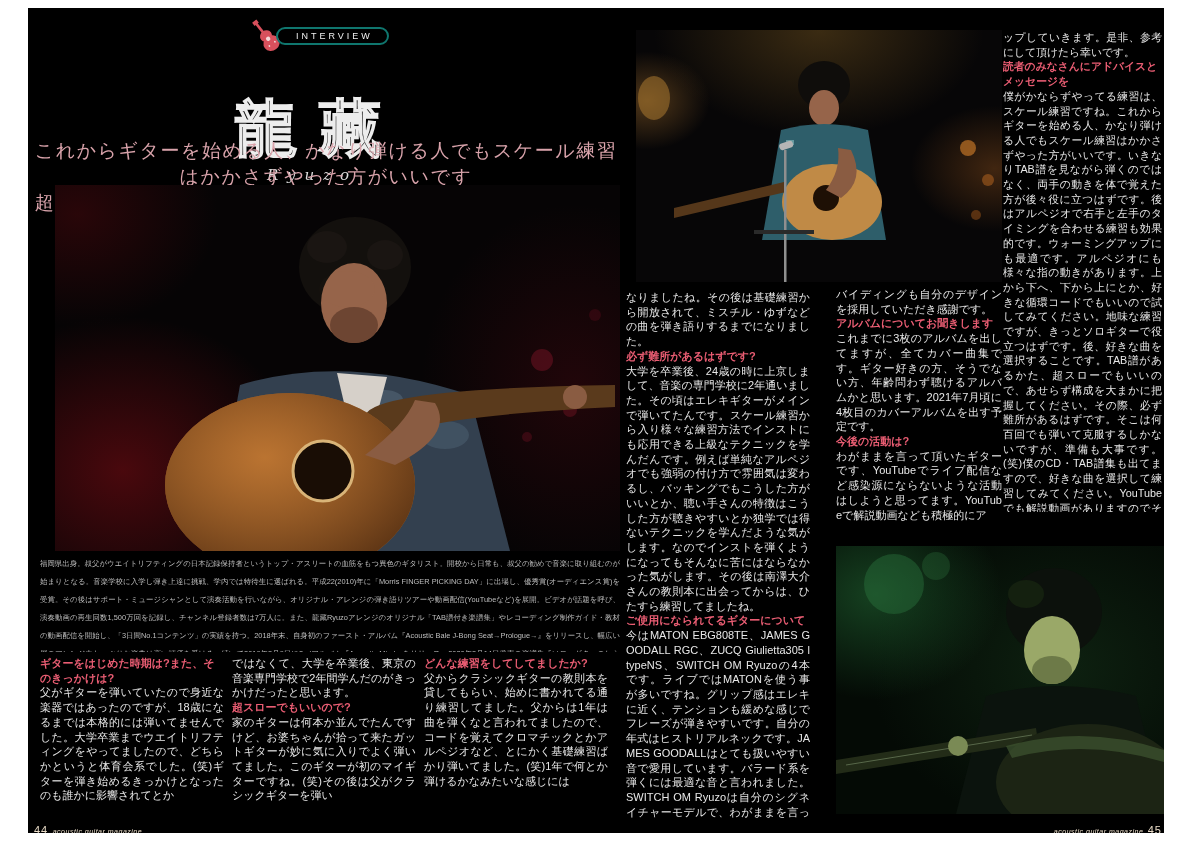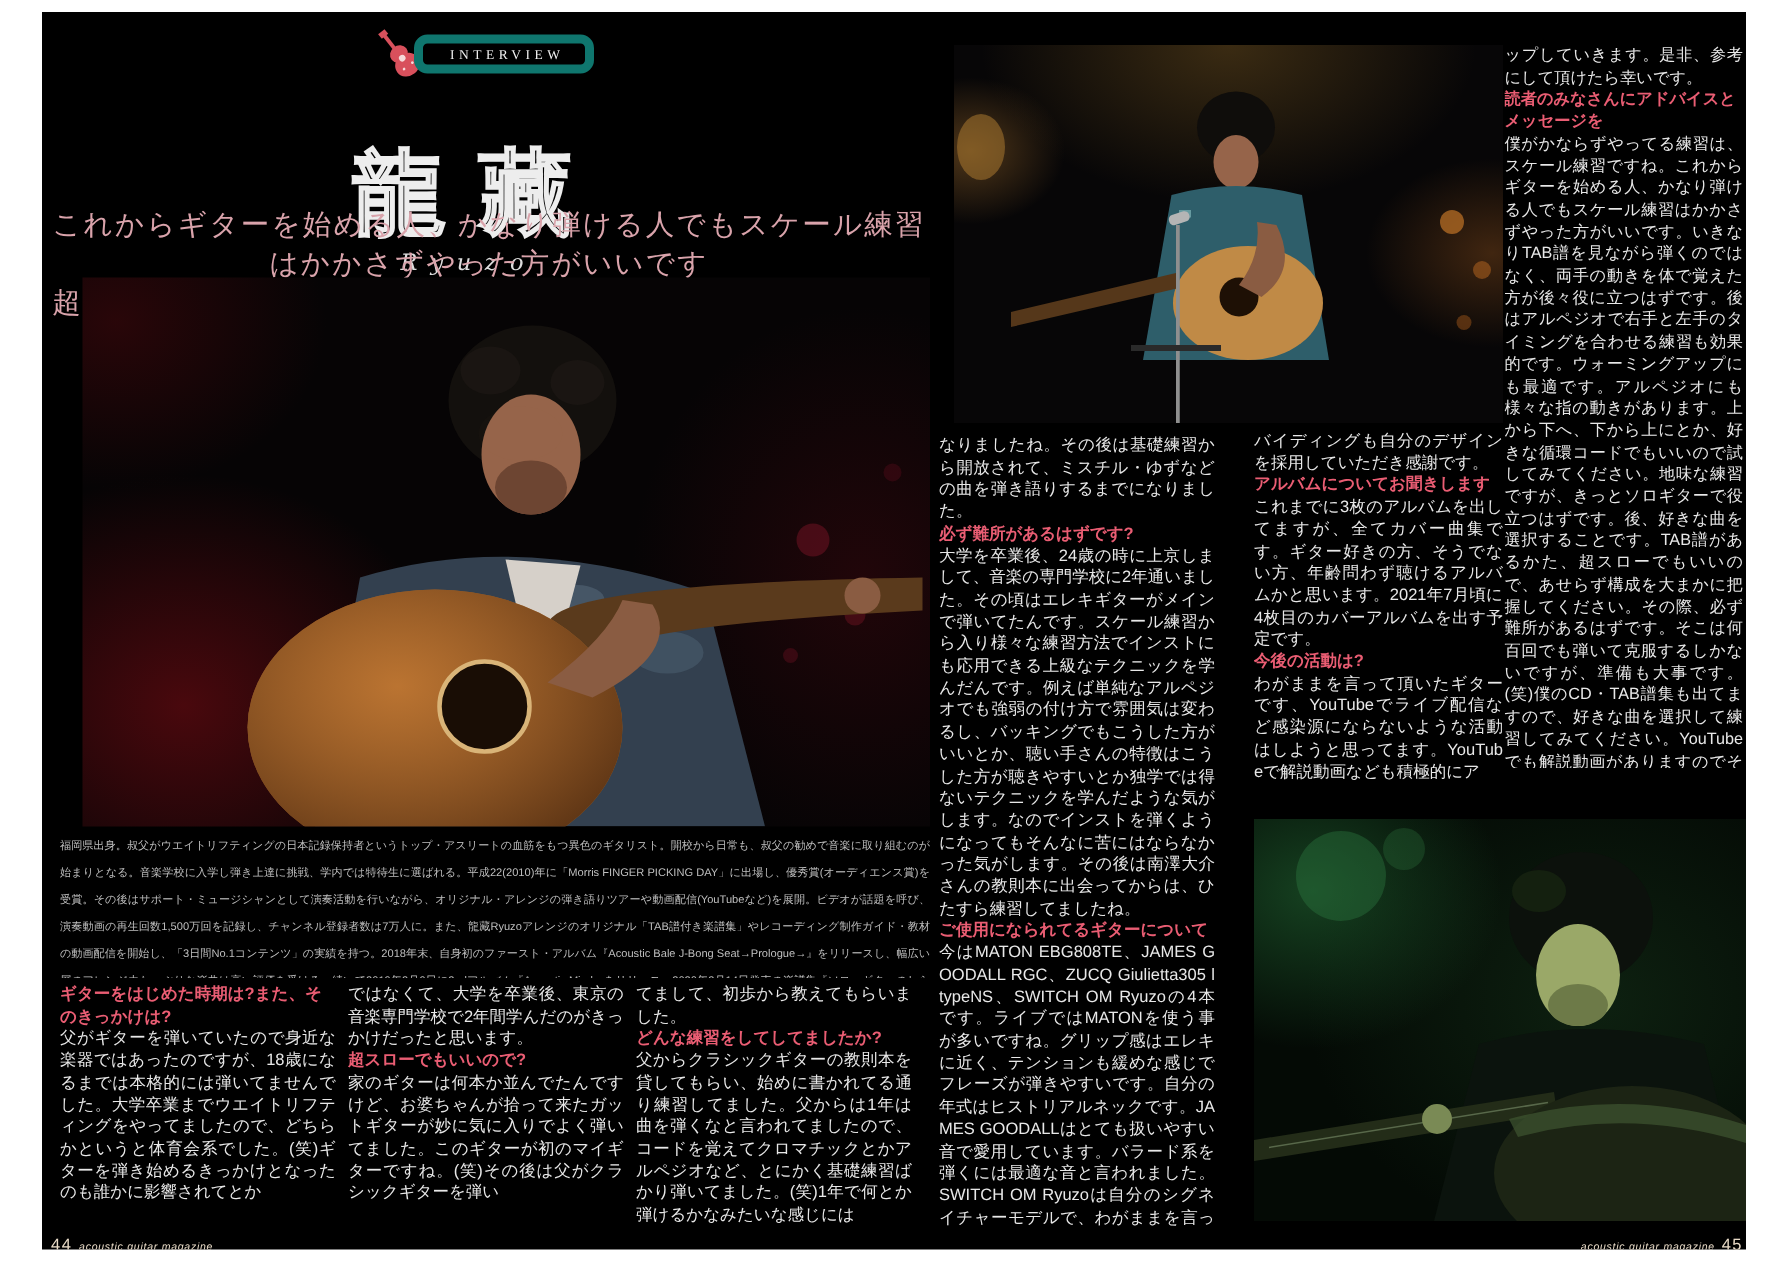--- a/index.html
+++ b/index.html
@@ -7,23 +7,23 @@
     width:1192px;height:842px;background:#ffffff;position:relative;
     font-family:"Liberation Sans",sans-serif;overflow:hidden;
   }
   .spread{
     position:absolute;left:28px;top:8px;width:1136px;height:825px;
     background:#000;overflow:hidden;
   }
   
   .badge{position:absolute;left:218px;top:8px;height:40px;display:flex;align-items:center;}
   .badge-pill{
-    margin-left:-10px;border:6px solid #0f766e;border-radius:9px;
+    margin-left:-10px;border:2px solid #0f766e;border-radius:9px;
     color:#f0f0f0;font-size:9px;letter-spacing:3px;padding:2px 14px 2px 18px;
-    font-family:Liberation Serif, serif;
+    font-family:Liberation Sans, sans-serif;
   }
   .title-block{position:absolute;left:130px;top:40px;width:300px;text-align:center;}
   .title-kanji{
     font-family:"DejaVu Serif",serif;font-size:62px;line-height:66px;
     letter-spacing:22px;padding-left:22px;color:#050505;
     -webkit-text-stroke:1.4px #ededed;text-stroke:1.4px #ededed;font-weight:600;margin-top:48px;
   }
   .title-romaji{
     margin-top:4px;font-family:"DejaVu Serif",serif;font-style:italic;
     font-size:15px;letter-spacing:9px;padding-left:9px;color:#dcdcdc;
@@ -150,21 +150,20 @@
   <div class="col col-1">
       <div class="seg-q">ギターをはじめた時期は?また、そのきっかけは?</div>
       <div class="seg-a">父がギターを弾いていたので身近な楽器ではあったのですが、18歳になるまでは本格的には弾いてませんでした。大学卒業までウエイトリフティングをやってましたので、どちらかというと体育会系でした。(笑)ギターを弾き始めるきっかけとなったのも誰かに影響されてとか</div>
     </div>
   <div class="col col-2">
       <div class="seg-a">ではなくて、大学を卒業後、東京の音楽専門学校で2年間学んだのがきっかけだったと思います。</div>
       <div class="seg-q">超スローでもいいので?</div>
       <div class="seg-a">家のギターは何本か並んでたんですけど、お婆ちゃんが拾って来たガットギターが妙に気に入りでよく弾いてました。このギターが初のマイギターですね。(笑)その後は父がクラシックギターを弾い</div>
     </div>
   <div class="col col-3">
-      <div class="seg-a">てまして、初歩から教えてもらいました。</div>
       <div class="seg-q">どんな練習をしてしてましたか?</div>
       <div class="seg-a">父からクラシックギターの教則本を貸してもらい、始めに書かれてる通り練習してました。父からは1年は曲を弾くなと言われてましたので、コードを覚えてクロマチックとかアルペジオなど、とにかく基礎練習ばかり弾いてました。(笑)1年で何とか弾けるかなみたいな感じには</div>
     </div>
   <div class="col col-4">
       <div class="seg-a">なりましたね。その後は基礎練習から開放されて、ミスチル・ゆずなどの曲を弾き語りするまでになりました。</div>
       <div class="seg-q">必ず難所があるはずです?</div>
       <div class="seg-a">大学を卒業後、24歳の時に上京しまして、音楽の専門学校に2年通いました。その頃はエレキギターがメインで弾いてたんです。スケール練習から入り様々な練習方法でインストにも応用できる上級なテクニックを学んだんです。例えば単純なアルペジオでも強弱の付け方で雰囲気は変わるし、バッキングでもこうした方がいいとか、聴い手さんの特徴はこうした方が聴きやすいとか独学では得ないテクニックを学んだような気がします。なのでインストを弾くようになってもそんなに苦にはならなかった気がします。その後は南澤大介さんの教則本に出会ってからは、ひたすら練習してましたね。</div>
       <div class="seg-q">ご使用になられてるギターについて</div>
       <div class="seg-a">今はMATON EBG808TE、JAMES GOODALL RGC、ZUCQ Giulietta305 ltypeNS、SWITCH OM Ryuzoの4本です。ライブではMATONを使う事が多いですね。グリップ感はエレキに近く、テンションも緩めな感じでフレーズが弾きやすいです。自分の年式はヒストリアルネックです。JAMES GOODALLはとても扱いやすい音で愛用しています。バラード系を弾くには最適な音と言われました。SWITCH OM Ryuzoは自分のシグネイチャーモデルで、わがままを言って頂いたギターです。やや厚めの44.5mmの棹幅でポジションマークや</div>
     </div>

